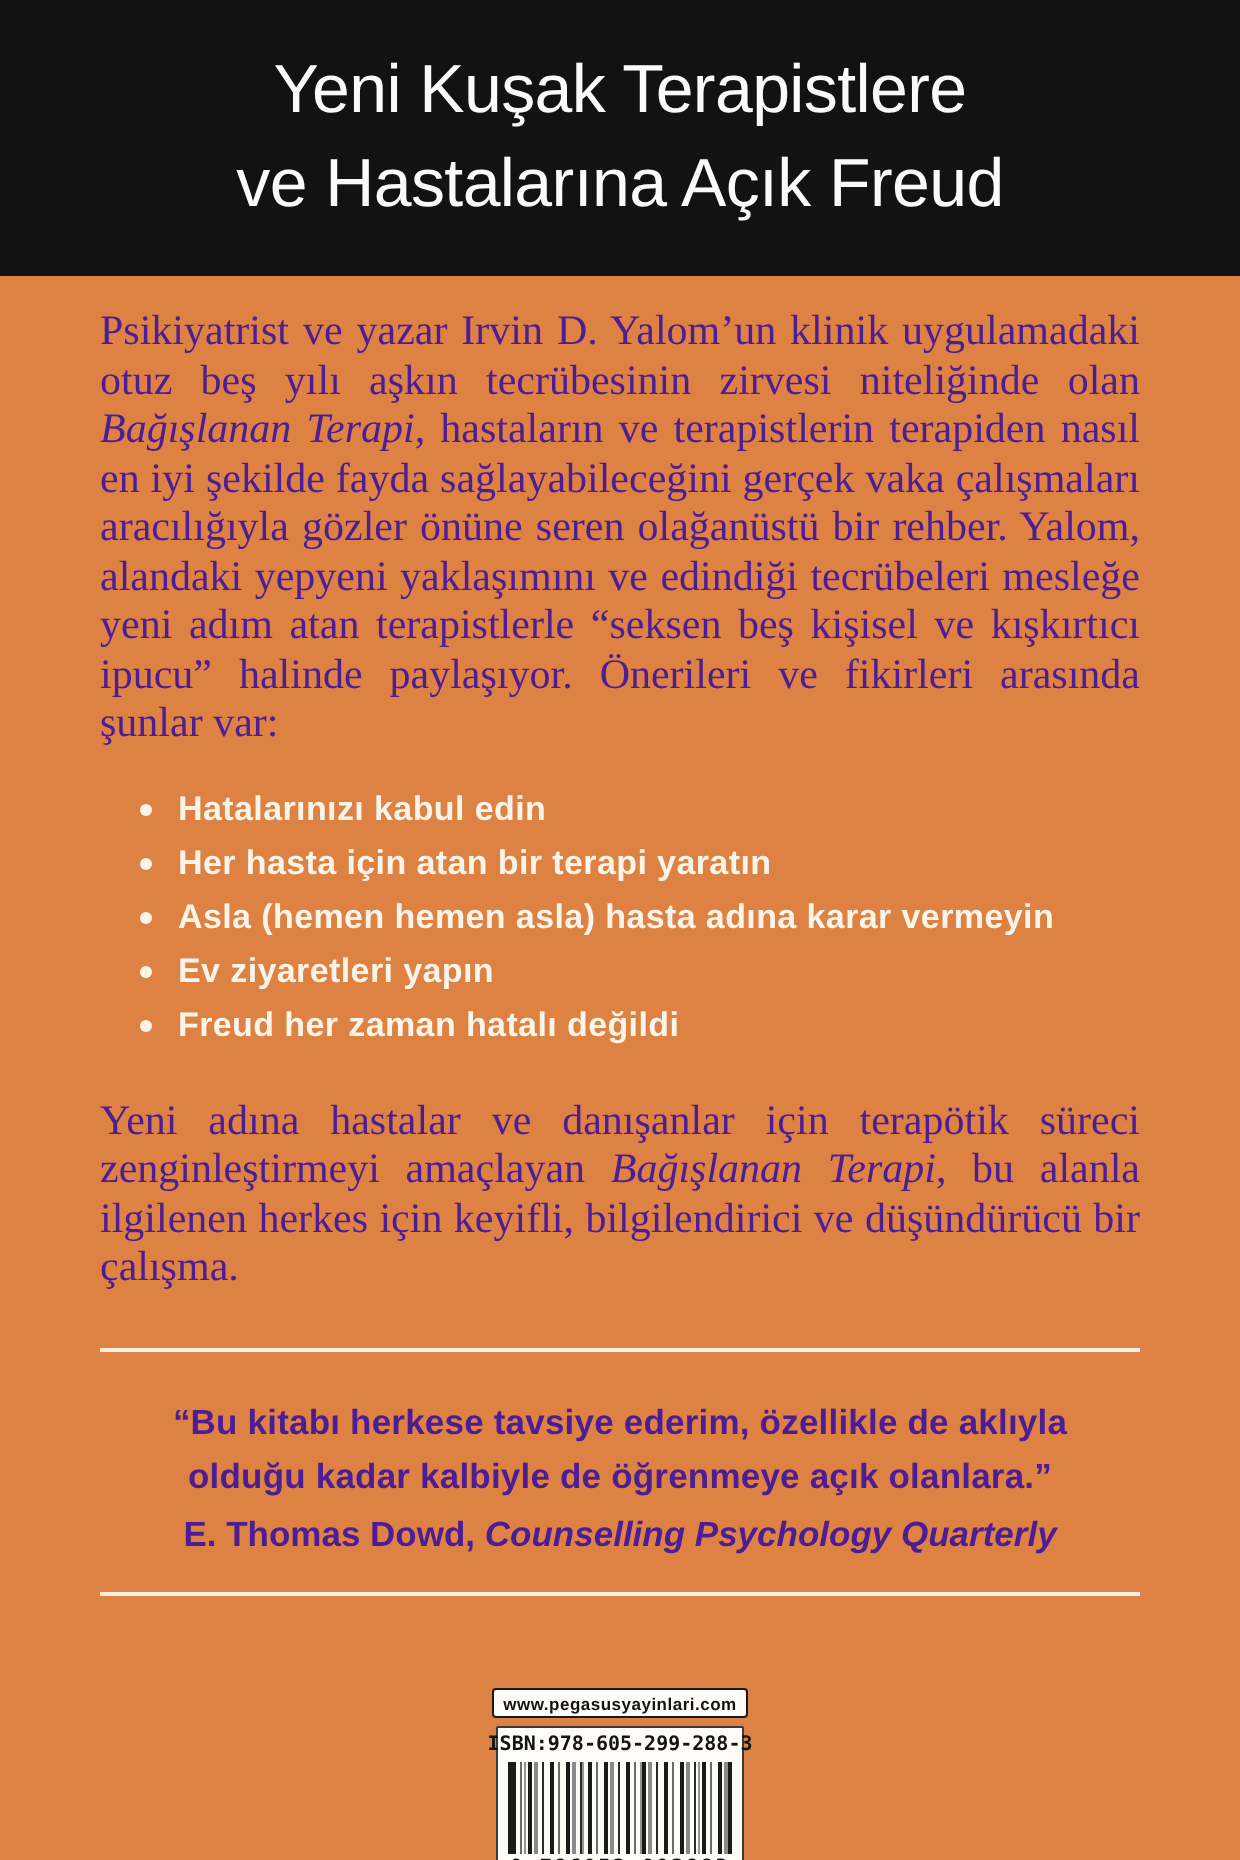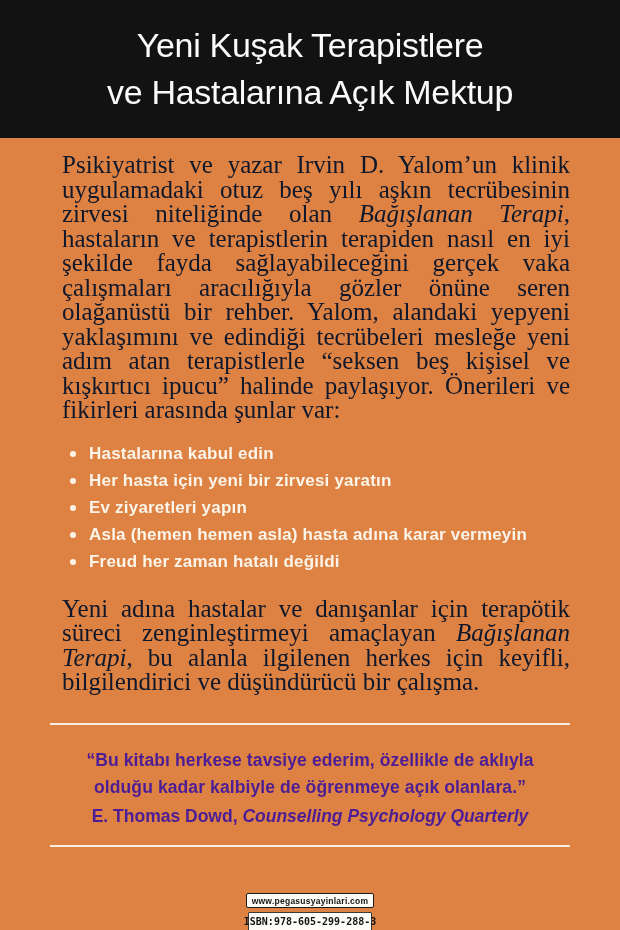--- a/index.html
+++ b/index.html
@@ -25,25 +25,24 @@
     text-align: center;
     font-size: 34px;
     line-height: 47px;
     letter-spacing: -0.3px;
     font-weight: 400;
   }
   
   .content { padding: 0 50px; }
   .body-text {
     font-family: "Liberation Serif", serif;
-    font-size: 25px;
+    font-size: 21px;
     line-height: 24.5px;
-    color: #0f172a;
+    color: #4c1d95;
     text-align: justify;
-    margin-left: 12px;
   }
   .intro { margin-top: 15px; }
   .outro { margin-top: 22px; }
   .body-text em { font-style: italic; }
 
   .tips-list {
     list-style: none;
     margin: 17px 0 0 20px;
   }
   .tips-list li {
@@ -158,32 +157,32 @@
     white-space: nowrap;
   }
 </style>
 </head>
 <body>
 
 <div class="cover">
 
   <header class="title-band">
     <div>Yeni Kuşak Terapistlere</div>
-    <div>ve Hastalarına Açık Mektup</div>
+    <div>ve Hastalarına Açık Freud</div>
   </header>
 
   <main class="content">
 
     <p class="body-text intro"><span>Psikiyatrist ve yazar Irvin D. Yalom’un klinik uygulamadaki otuz beş yılı aşkın tecrübesinin zirvesi niteliğinde olan </span><em>Bağışlanan Terapi</em><span>, hastaların ve terapistlerin terapiden nasıl en iyi şekilde fayda sağlayabileceğini gerçek vaka çalışmaları aracılığıyla gözler önüne seren olağanüstü bir rehber. Yalom, alandaki yepyeni yaklaşımını ve edindiği tecrübeleri mesleğe yeni adım atan terapistlerle “seksen beş kişisel ve kışkırtıcı ipucu” halinde paylaşıyor. Önerileri ve fikirleri arasında şunlar var:</span></p>
 
     <ul class="tips-list">
-      <li>Hastalarına kabul edin</li>
-      <li>Her hasta için yeni bir zirvesi yaratın</li>
+      <li>Hatalarınızı kabul edin</li>
+      <li>Her hasta için atan bir terapi yaratın</li>
+      <li>Asla (hemen hemen asla) hasta adına karar vermeyin</li>
       <li>Ev ziyaretleri yapın</li>
-      <li>Asla (hemen hemen asla) hasta adına karar vermeyin</li>
       <li>Freud her zaman hatalı değildi</li>
     </ul>
 
     <p class="body-text outro"><span>Yeni adına hastalar ve danışanlar için terapötik süreci zenginleştirmeyi amaçlayan </span><em>Bağışlanan Terapi</em><span>, bu alanla ilgilenen herkes için keyifli, bilgilendirici ve düşündürücü bir çalışma.</span></p>
 
     <hr class="rule rule-top">
 
     <div class="quote">“Bu kitabı herkese tavsiye ederim, özellikle de aklıyla olduğu kadar kalbiyle de öğrenmeye açık olanlara.”</div>
 
     <div class="attribution"><span>E. Thomas Dowd, </span><em>Counselling Psychology Quarterly</em></div>

